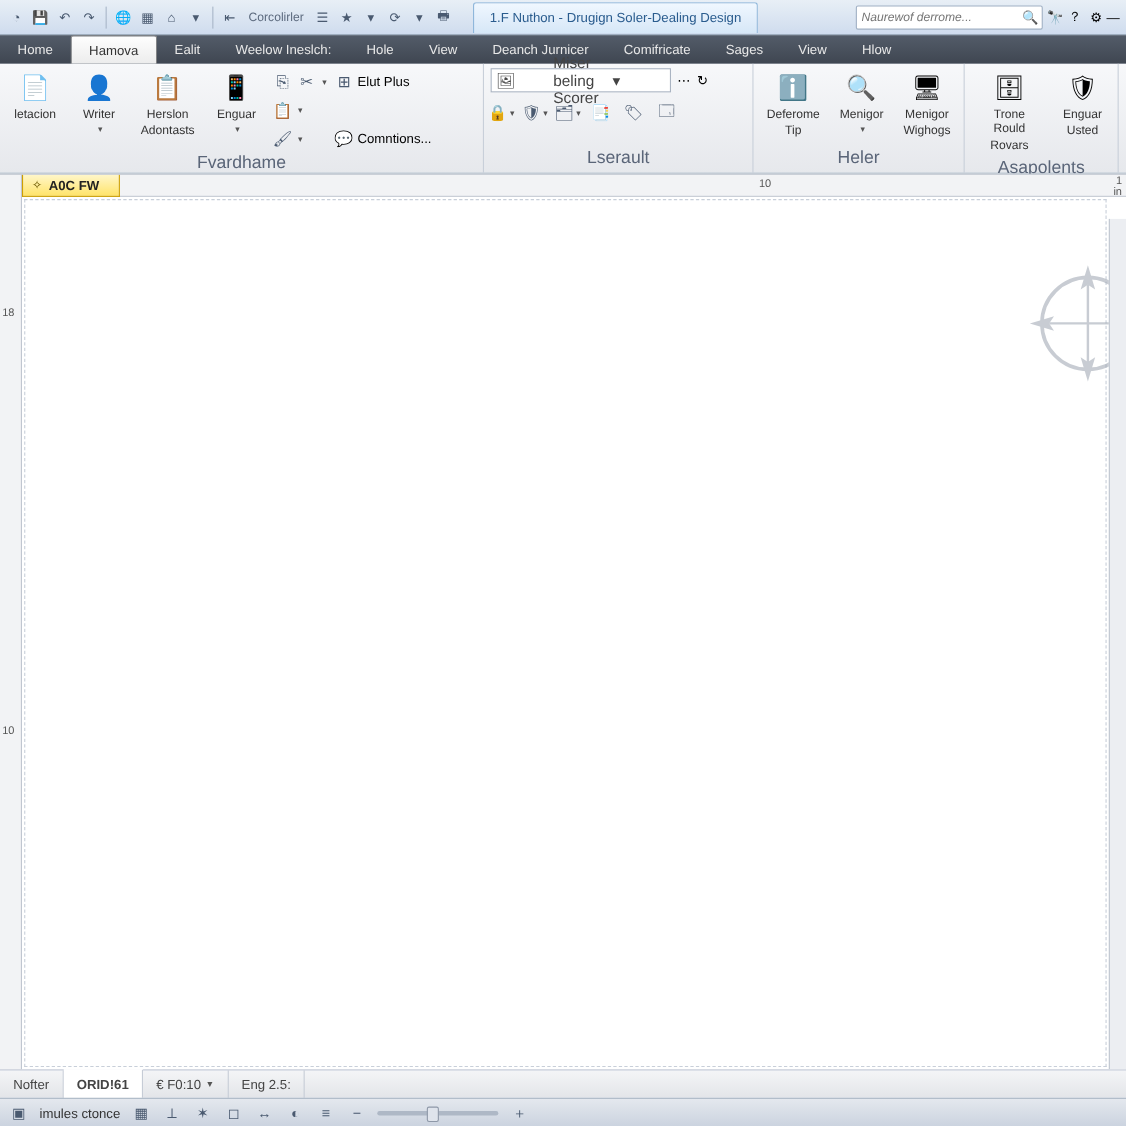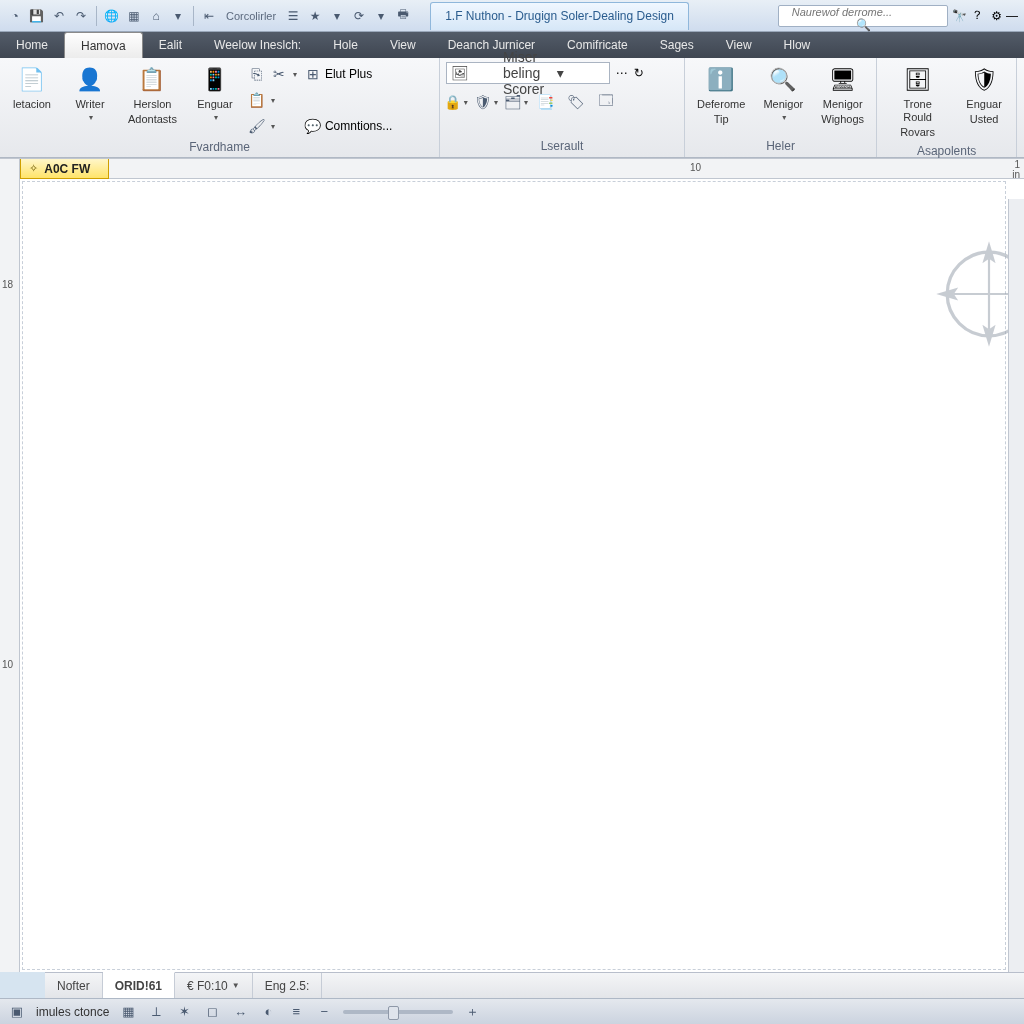--- a/index.html
+++ b/index.html
@@ -5,32 +5,32 @@
 *{margin:0;padding:0;box-sizing:border-box;font-family:"Segoe UI",Tahoma,sans-serif;font-size:12px;}
 body{width:1024px;height:1024px;overflow:hidden;background:#d6e4f0;display:flex;flex-direction:column;}
 
 .titlebar{height:32px;background:linear-gradient(to bottom,#e8eff6,#cfdcee);display:flex;align-items:center;border-bottom:1px solid #9aa8ba;}
 .qat{display:flex;align-items:center;gap:4px;padding:0 6px;}
 .qat .ic{width:18px;height:18px;display:flex;align-items:center;justify-content:center;color:#4a5a70;}
 .qat .sep{width:1px;height:20px;background:#a8b6c8;margin:0 2px;}
 .qat-label{color:#5c6a7e;font-size:11px;margin:0 4px;}
 .doc-title-tab{margin-left:12px;height:28px;background:linear-gradient(to bottom,#f0f7ff,#d6e7f7);border:1px solid #8fb7db;border-bottom:none;border-radius:3px 3px 0 0;padding:0 14px;display:flex;align-items:center;color:#2a5c8e;font-size:13px;}
 .search-area{margin-left:auto;display:flex;align-items:center;gap:4px;padding-right:6px;}
-.search-box{width:170px;height:22px;background:#fff;border:1px solid #a0b0c4;border-radius:2px;display:flex;align-items:center;padding:0 4px;flex-direction:column;}
+.search-box{width:170px;height:22px;background:#fff;border:1px solid #a0b0c4;border-radius:2px;display:flex;align-items:center;padding:0 4px;}
 .search-box input{flex:1;border:none;outline:none;font-size:11px;color:#666;font-style:italic;background:transparent;}
 .search-box .ic{width:14px;height:14px;color:#888;}
 
 .menubar{height:26px;background:linear-gradient(to bottom,#535c69,#3f4651);display:flex;align-items:stretch;}
 .menubar .tab{padding:0 16px;display:flex;align-items:center;color:#e8e8e8;font-size:13px;cursor:default;}
 .menubar .tab.active{background:linear-gradient(to bottom,#fefefe,#ececec);color:#333;border-radius:3px 3px 0 0;border:1px solid #8a8a8a;border-bottom:none;}
 
 .ribbon{height:100px;background:linear-gradient(to bottom,#f7f8fa,#e6e8ec);border-bottom:1px solid #b0b8c4;display:flex;}
 .ribbon-group{border-right:1px solid #c8cfd9;display:flex;flex-direction:column;padding:4px 6px 0;}
 .ribbon-group-content{flex:1;display:flex;gap:6px;align-items:flex-start;}
-.ribbon-group-label{text-align:center;color:#5a6578;font-size:12px;padding:2px 0 4px;}
+.ribbon-group-label{text-align:center;color:#5a6578;font-size:16px;padding:2px 0 4px;}
 .big-btn{display:flex;flex-direction:column;align-items:center;gap:2px;padding:2px 6px;min-width:52px;}
 .big-btn .ic{width:32px;height:32px;display:flex;align-items:center;justify-content:center;font-size:22px;}
 .big-btn .lbl{font-size:11px;color:#333;text-align:center;line-height:1.2;}
 .big-btn .lbl2{font-size:11px;color:#333;text-align:center;line-height:1.2;}
 .small-row{display:flex;align-items:center;gap:2px;height:24px;}
 .small-row .ic{width:20px;height:20px;display:flex;align-items:center;justify-content:center;font-size:14px;color:#4a5a70;}
 .small-stack{display:flex;flex-direction:column;gap:2px;}
 .dropdown-caret{font-size:8px;color:#555;margin-left:2px;}
 .combo{height:22px;background:#fff;border:1px solid #aab4c2;display:flex;align-items:center;padding:0 4px;gap:4px;min-width:150px;}
 .combo .ic{width:16px;height:16px;}
@@ -39,21 +39,21 @@
 .workspace{flex:1;display:flex;background:#fff;position:relative;border-top:1px solid #c0c6d0;}
 .vruler{width:20px;background:#f2f3f5;border-right:1px solid #c0c6d0;position:relative;}
 .hruler{position:absolute;top:0;left:20px;right:0;height:20px;background:#f2f3f5;border-bottom:1px solid #c0c6d0;}
 .canvas{position:absolute;top:20px;left:20px;right:0;bottom:0;background:#fff;}
 .sheet-tab-yellow{position:absolute;top:0;left:20px;height:20px;background:linear-gradient(to bottom,#fff6c9,#ffe46a);border:1px solid #cfa000;border-top:none;padding:0 18px 0 8px;display:flex;align-items:center;gap:6px;z-index:5;}
 .sheet-tab-yellow .ic{color:#6b5800;font-size:11px;}
 .sheet-tab-yellow .lbl{font-size:12px;font-weight:bold;color:#222;}
 .ruler-tick{position:absolute;font-size:10px;color:#555;}
 .compass{position:absolute;top:60px;right:-20px;width:110px;height:110px;opacity:.55;}
 
-.bottom-tabs{height:26px;background:linear-gradient(to bottom,#f4f5f7,#e3e5e9);border-top:1px solid #b8becb;display:flex;align-items:stretch;margin-left:45px;}
+.bottom-tabs{height:26px;background:linear-gradient(to bottom,#f4f5f7,#e3e5e9);border-top:1px solid #b8becb;display:flex;align-items:stretch;}
 .bottom-tabs .tab{padding:0 12px;display:flex;align-items:center;border-right:1px solid #c6ccd6;font-size:12px;color:#444;gap:4px;}
 .bottom-tabs .tab.active{background:#fff;border-top:1px solid #fff;margin-top:-1px;font-weight:bold;}
 .bottom-tabs .tab .caret{font-size:8px;color:#555;}
 
 .statusbar{height:26px;background:linear-gradient(to bottom,#e4e8ee,#cbd3df);border-top:1px solid #aeb8c6;display:flex;align-items:center;padding:0 8px;gap:10px;}
 .statusbar .left{flex:1;color:#333;font-size:12px;}
 .statusbar .ic{width:18px;height:18px;display:flex;align-items:center;justify-content:center;font-size:13px;color:#4a5a70;}
 .slider{width:110px;height:4px;background:#aeb8c6;border-radius:2px;position:relative;}
 .slider::after{content:"";position:absolute;left:45px;top:-4px;width:9px;height:12px;background:#dfe4ec;border:1px solid #8e98a8;border-radius:2px;}
 .scrollbar-v{position:absolute;top:20px;right:0;bottom:0;width:16px;background:#eceef2;border-left:1px solid #c0c6d0;}

